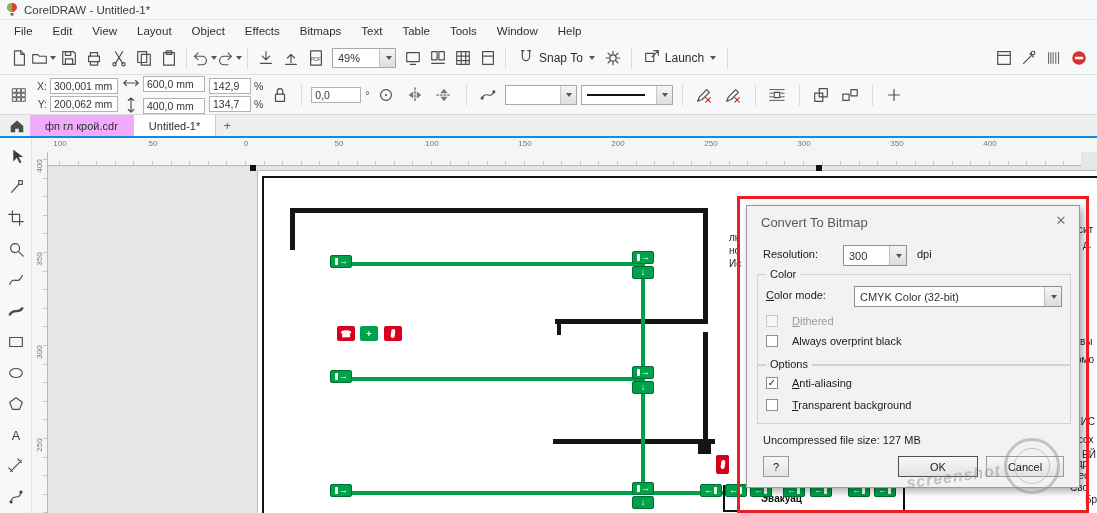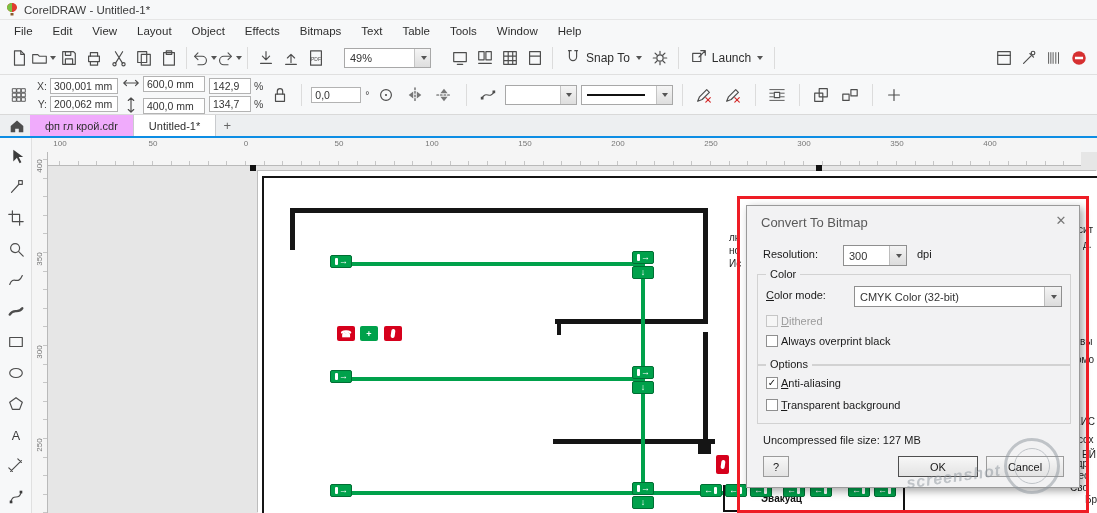--- a/index.html
+++ b/index.html
@@ -67,21 +67,21 @@
   
   .dialog{position:absolute;left:698px;top:53px;width:334px;height:283px;background:#f2f2f3;border:1px solid #9a9a9a;box-shadow:3px 3px 8px rgba(0,0,0,.35);z-index:10;}
   .dlg-title{position:absolute;left:14px;top:9px;font-size:13px;color:#595959;}
   .dlg-close{position:absolute;right:10px;top:7px;width:16px;text-align:center;font-size:13px;color:#777;}
   .dlg-label{position:absolute;font-size:11px;color:#1a1a1a;white-space:nowrap;}
   .dropdown{position:absolute;height:21px;background:#fff;border:1px solid #8f8f8f;display:flex;align-items:center;}
   .dropdown .val{flex:1;padding:0 5px;font-size:11px;white-space:nowrap;overflow:hidden;}
   .dropdown .dd{width:17px;align-self:stretch;border-left:1px solid #bdbdbd;background:linear-gradient(#f4f4f4,#dcdcdc);display:flex;align-items:center;justify-content:center;}
   .group{position:absolute;border:1px solid #d2d2d2;}
   .group .legend{position:absolute;top:-7px;left:8px;background:#f2f2f3;padding:0 4px;font-size:11px;color:#1a1a1a;}
-  .chk{position:absolute;display:flex;align-items:center;gap:3px;font-size:11px;color:#1a1a1a;white-space:nowrap;}
+  .chk{position:absolute;display:flex;align-items:center;gap:14px;font-size:11px;color:#1a1a1a;white-space:nowrap;}
   .chk .box{width:12px;height:12px;background:#fff;border:1px solid #8f8f8f;display:flex;align-items:center;justify-content:center;font-size:10px;line-height:1;color:#111;}
   .chk.checked .box::before{content:"✓";}
   .chk.disabled{color:#9b9b9b;}
   .chk.disabled .box{border-color:#c6c6c6;background:#f6f6f6;}
   .mn{display:inline-block;}
   .mn::first-letter{text-decoration:underline;}
   .btn{position:absolute;height:21px;background:linear-gradient(#f7f7f7,#e3e3e3);border:1px solid #9b9b9b;display:flex;align-items:center;justify-content:center;font-size:11px;color:#1a1a1a;}
   .btn.default{border-color:#4f4f4f;}
 
   .red-overlay{position:absolute;left:689px;top:44px;width:352px;height:317px;border:3px solid #ee1c25;z-index:12;pointer-events:none;}
@@ -195,21 +195,21 @@
             <path d="M10 15V6M6 10l4-4 4 4M4 17h12"></path>
           </svg>
         </span>
         <span class="icon-btn">
           <svg width="18" height="18" viewBox="0 0 20 20" fill="none" stroke="#4d4d4d" stroke-width="1.3" stroke-linecap="round" stroke-linejoin="round">
             <rect x="4" y="2" width="12" height="16"></rect>
             <text x="10" y="13" font-size="5.5" text-anchor="middle" fill="#4d4d4d" stroke="none" font-family="Liberation Sans">PDF</text>
           </svg>
         </span>
       </span>
-    <span class="select" style="width:87px;margin:0 16px;">
+    <span class="select" style="width:64px;margin:0 4px;">
       <span class="val">49%</span>
         <span class="dd">
           <b class="caret"></b>
         </span>
     </span>
     <span class="icon-run">
         <span class="icon-btn">
           <svg width="18" height="18" viewBox="0 0 20 20" fill="none" stroke="#4d4d4d" stroke-width="1.3" stroke-linecap="round" stroke-linejoin="round">
             <rect x="3" y="4" width="14" height="10"></rect>
             <path d="M7 17h6"></path>

